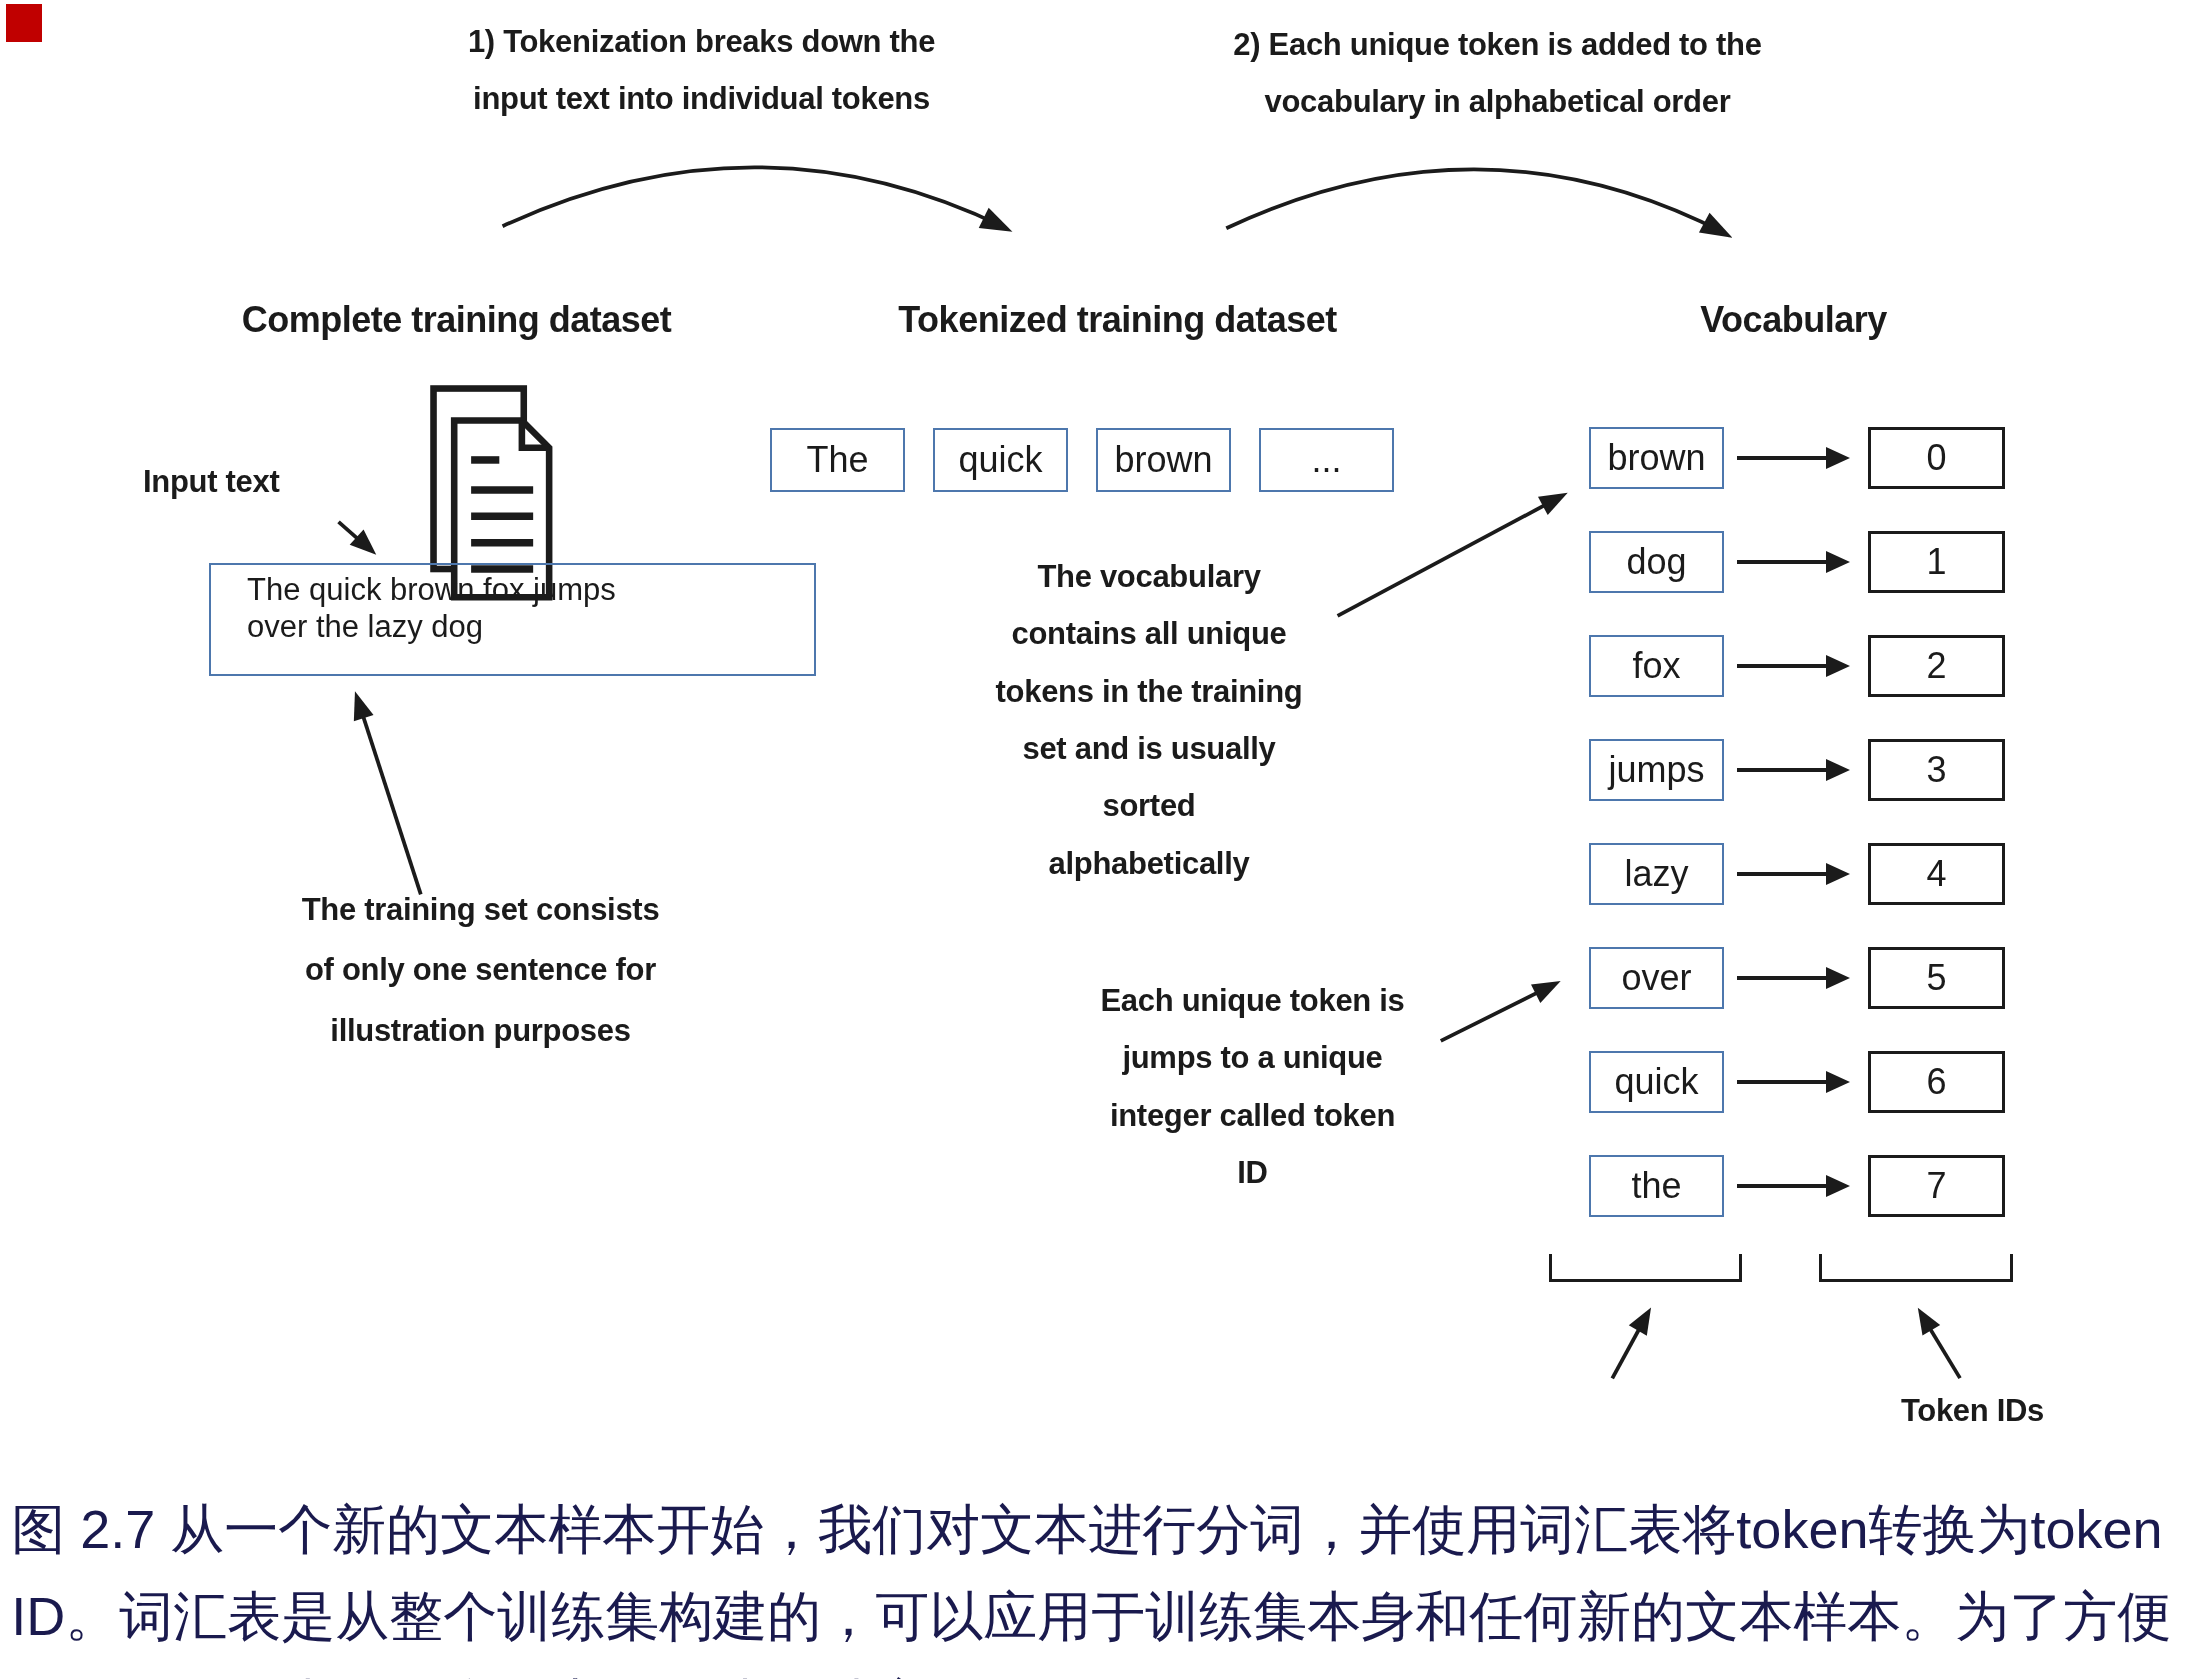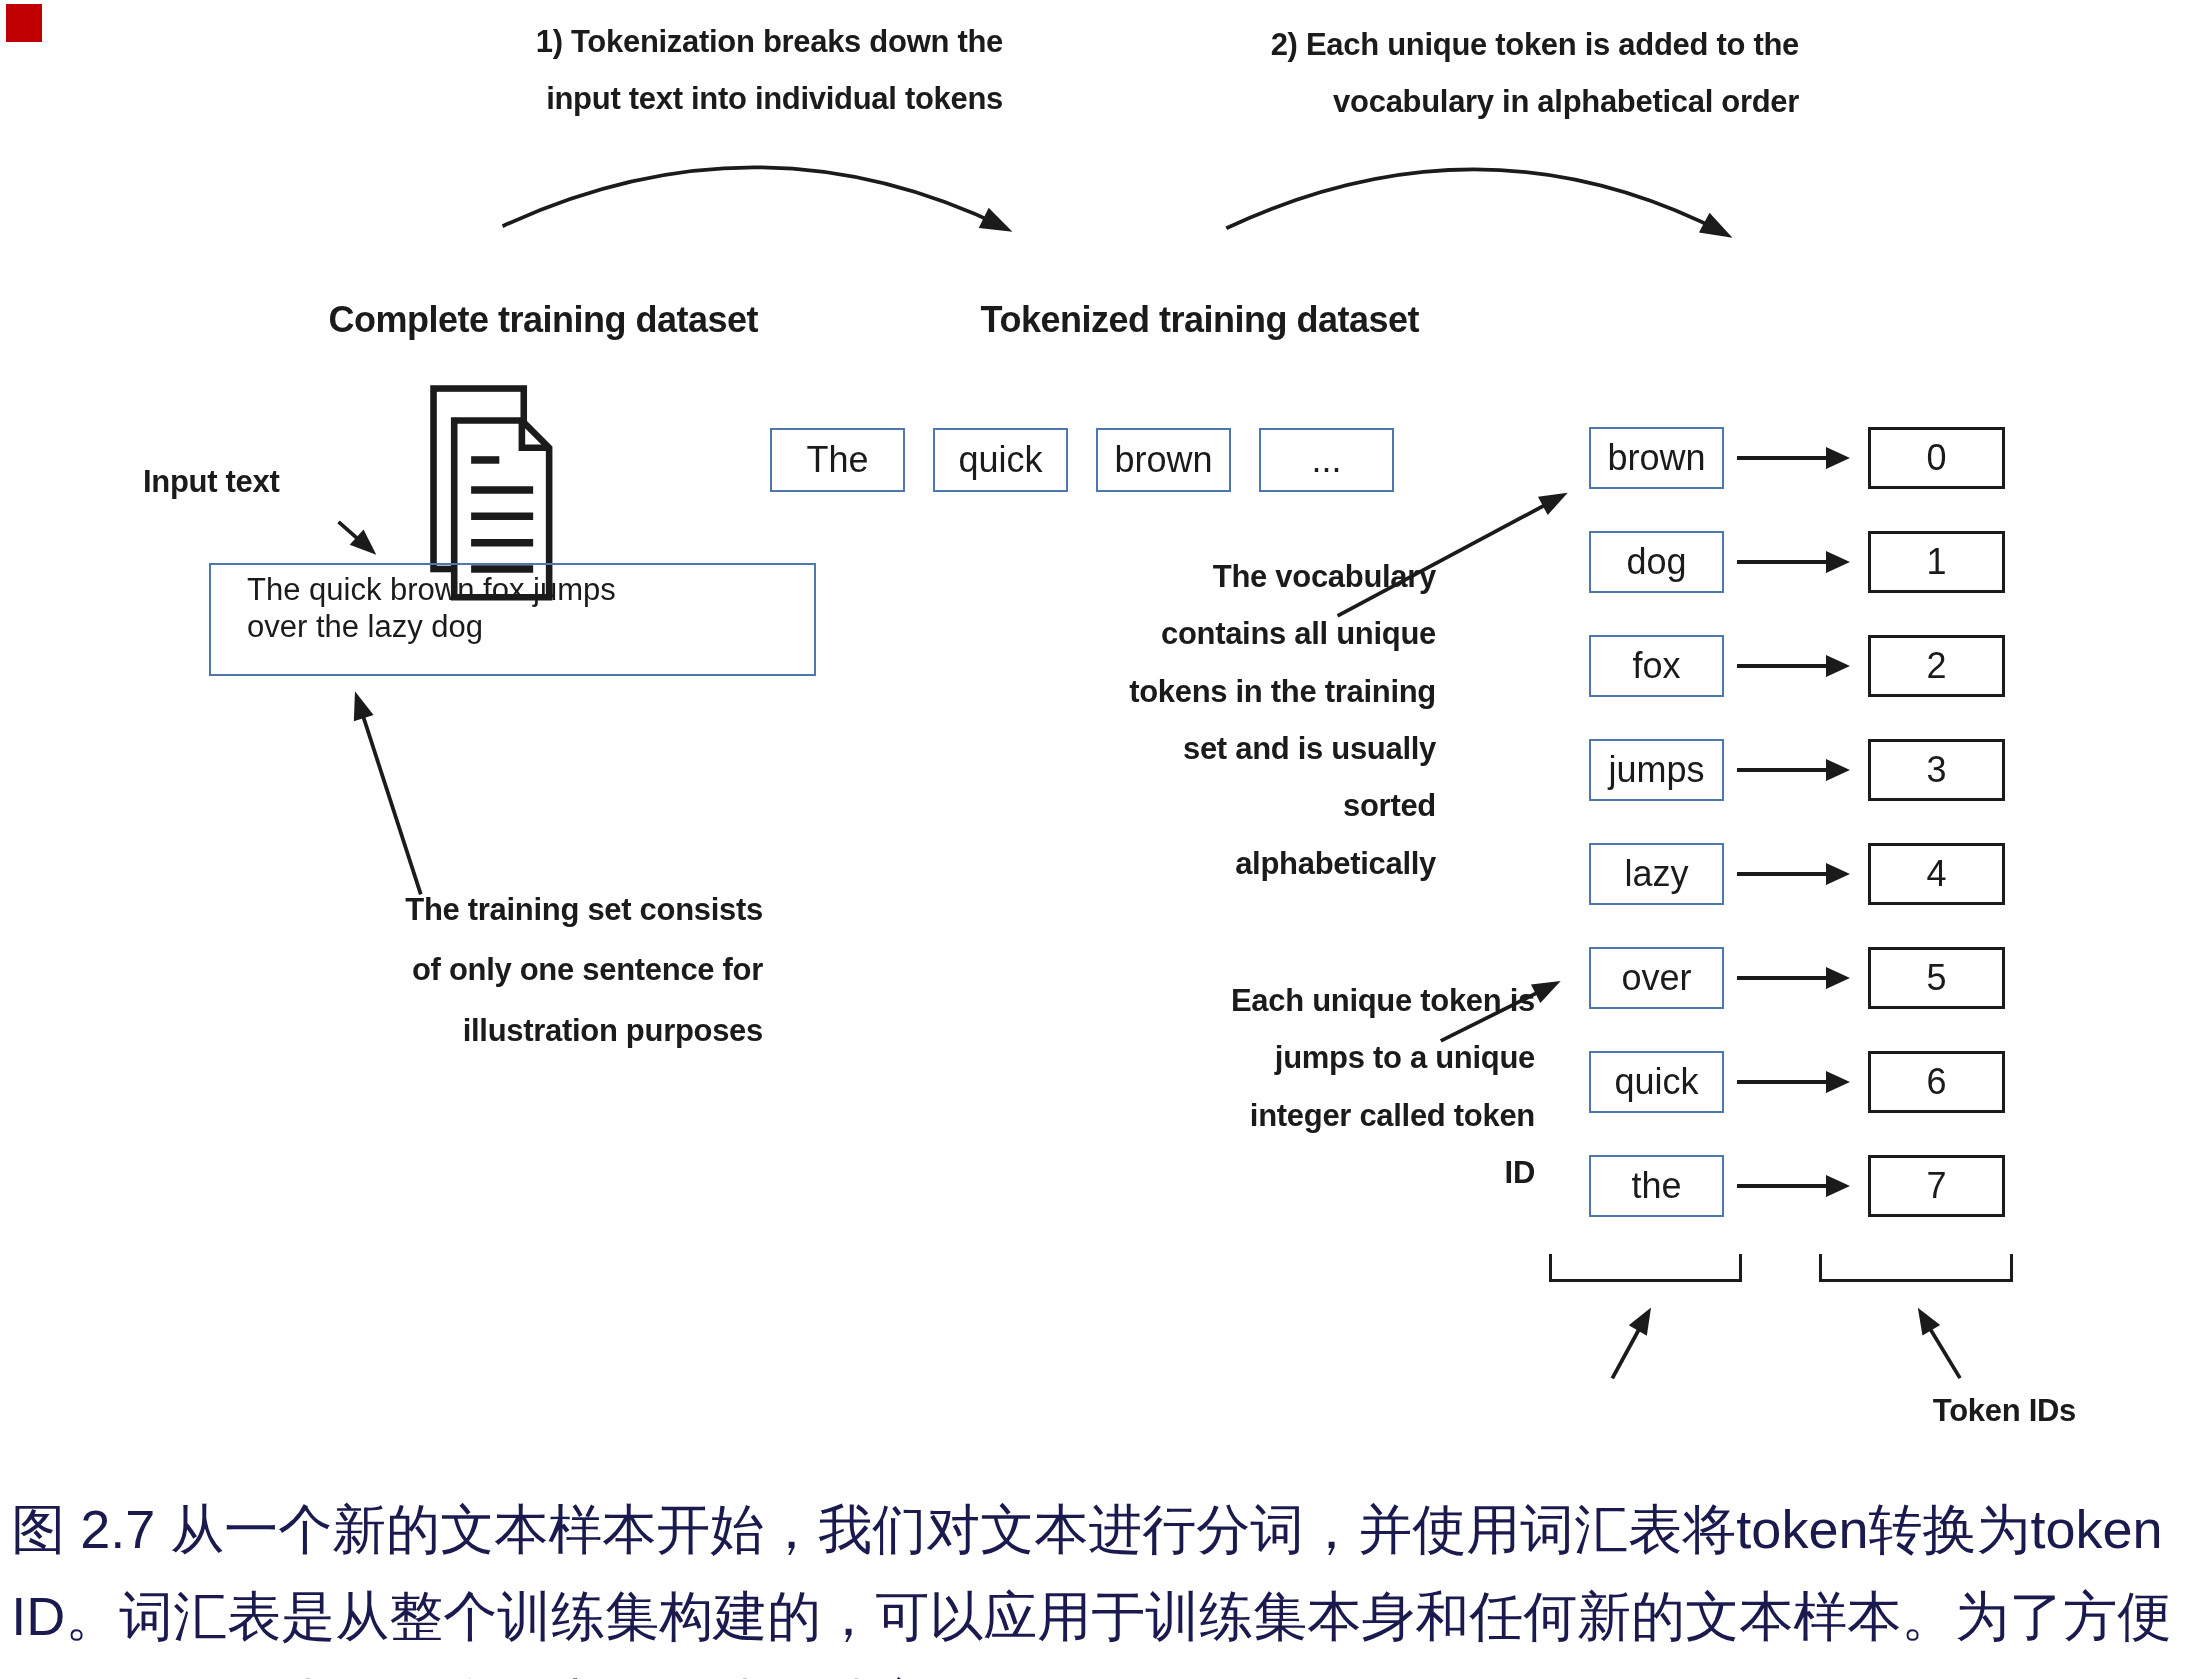--- a/index.html
+++ b/index.html
@@ -11,21 +11,21 @@
   #stage{
     position:relative;
     width:2209px;
     height:1680px;
     background:#ffffff;
     font-family:"Liberation Sans","DejaVu Sans",sans-serif;
     color:var(--ink);
     overflow:hidden;
   }
   .abs{position:absolute;}
-  .center{text-align:right;}
+  .center{text-align:center;}
   .prelines{white-space:pre-line;}
   .note{font-size:31px;font-weight:bold;line-height:1.85;letter-spacing:-0.3px;}
   .hdr{font-size:36px;font-weight:bold;letter-spacing:-0.5px;}
   .marker{background:#c00000;width:36px;height:38px;left:5.6px;top:3.8px;}
   .inputbox{
     left:209px;top:563px;width:567px;height:103px;
     border:2.8px solid var(--blue);
     font-size:31px;line-height:1.2;
     padding:5.6px 0 0 36px;
     white-space:pre-line;
@@ -90,20 +90,21 @@
   </svg>
   <svg class="abs" style="left:1215px;top:134px;" width="541" height="132" viewBox="0 0 575 140">
     <path class="ln" d="M 12,100 Q 285,-28 543,106"></path>
     <g transform="translate(550,110) rotate(28)">
         <path class="hd" d="M0,0 L-34,-12 L-34,12 Z"></path>
       </g>
   </svg>
 
   <div class="abs hdr center" style="left:155px;top:299px;width:603px;">Complete training dataset</div>
   <div class="abs hdr center" style="left:816px;top:299px;width:603px;">Tokenized training dataset</div>
+  <div class="abs hdr center" style="left:1492px;top:299px;width:603px;">Vocabulary</div>
 
   <svg class="abs" style="left:426px;top:381px;" width="141" height="235" viewBox="0 0 150 250">
     <rect x="8" y="8" width="96" height="192" fill="#ffffff" stroke="#1b1b1b" stroke-width="7"></rect>
     <path d="M30,42 H102 L131,71 V230 H30 Z" fill="#ffffff" stroke="#1b1b1b" stroke-width="7"></path>
     <path d="M102,42 V71 H131" fill="none" stroke="#1b1b1b" stroke-width="7"></path>
     <line x1="48" y1="84" x2="78" y2="84" stroke="#1b1b1b" stroke-width="8"></line>
     <line x1="48" y1="116" x2="114" y2="116" stroke="#1b1b1b" stroke-width="8"></line>
     <line x1="48" y1="144" x2="114" y2="144" stroke="#1b1b1b" stroke-width="8"></line>
     <line x1="48" y1="172" x2="114" y2="172" stroke="#1b1b1b" stroke-width="8"></line>
     <line x1="48" y1="200" x2="114" y2="200" stroke="#1b1b1b" stroke-width="8"></line>

